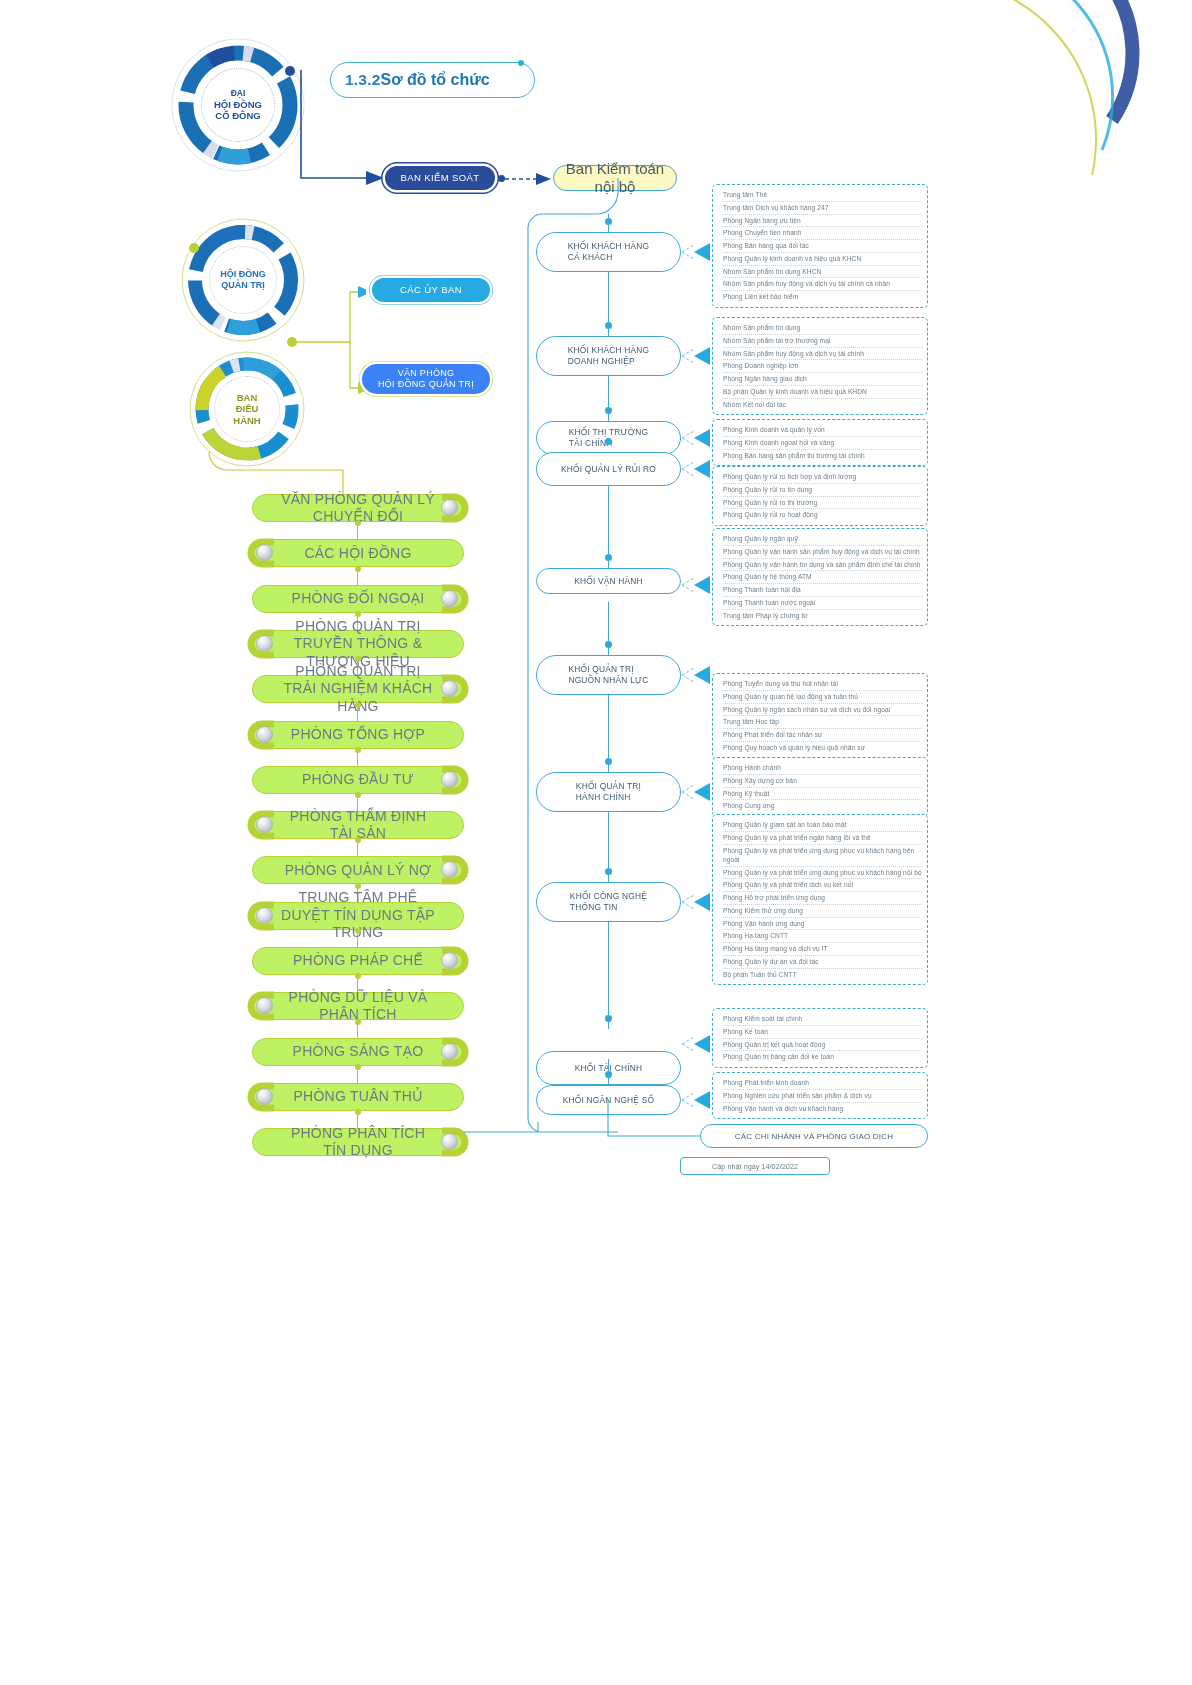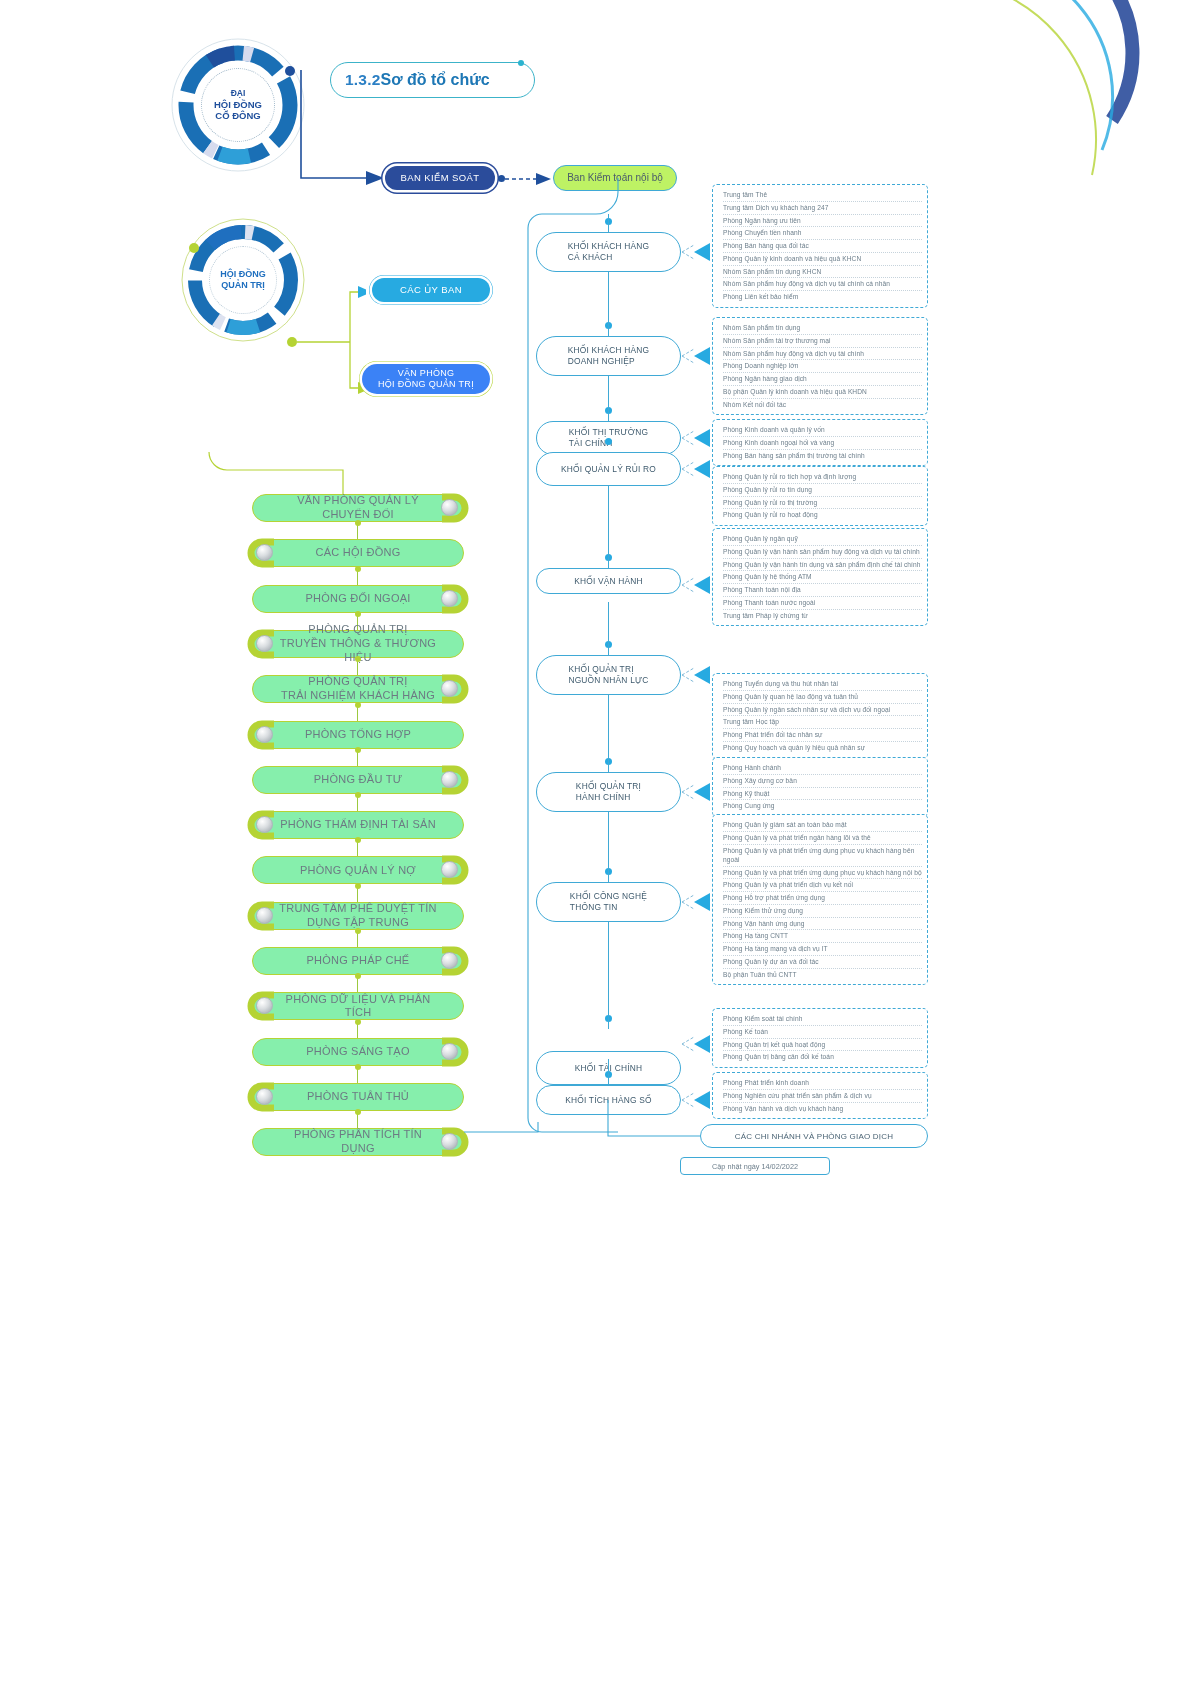--- a/index.html
+++ b/index.html
@@ -36,21 +36,21 @@
   .node{
     position:absolute; display:flex; align-items:center; justify-content:center;
     text-align:center; border-radius:22px; line-height:1.2;
   }
 
   .node.blue-solid{
     background:#2b4c9b; color:#fff; font-size:9.5px; letter-spacing:.4px;
     box-shadow:0 0 0 2.5px #fff, 0 0 0 4px #2b4c9b;
   }
   .node.white-blue{
-    background:#bef264; color:#4a5b6b; font-size:10px; border:1.1px solid #3fa9d6;
+    background:#fef9c3; color:#4a5b6b; font-size:15px; border:1.1px solid #3fa9d6;
   }
   .node.cyan-solid{
     background:#27aae1; color:#fff; font-size:9.5px; letter-spacing:.4px;
     box-shadow:0 0 0 2.5px #fff, 0 0 0 3px #27aae1;
   }
   .node.green-solid{
     background:#3b82f6; color:#fff; font-size:9px; letter-spacing:.3px;
     box-shadow:0 0 0 2.5px #fff, 0 0 0 3px #b5d334;
   }
 
@@ -58,22 +58,22 @@
   .blk{
     position:absolute; left:536px; width:145px;
     border:1.2px solid #3fa9d6; border-radius:20px; background:#fff;
     color:#3e5a6d; font-size:8.4px; letter-spacing:.2px; line-height:1.3;
     display:flex; align-items:center; justify-content:center; text-align:left;
   }
 
   
   .lz{
     position:absolute; left:252px; width:212px; height:28px;
-    border:1.1px solid #b5d334; border-radius:14px; background:#86efac;
-    color:#6c7a83; font-size:11px; letter-spacing:.25px; line-height:1.25;
+    border:1.1px solid #b5d334; border-radius:14px; background:#bef264;
+    color:#6c7a83; font-size:14px; letter-spacing:.25px; line-height:1.25;
     display:flex; align-items:center; justify-content:center; text-align:center;
   }
   
   .hook{ position:absolute; width:30px; height:28px; pointer-events:none;}
   .knob{
     position:absolute; width:17px; height:17px; border-radius:50%;
     background:radial-gradient(circle at 35% 30%, #ffffff 0%, #d9dde0 45%, #9aa3a9 100%);
     border:1px solid #aeb6bb;
   }
 
@@ -151,20 +151,35 @@
       <circle cx="65" cy="65" r="48" fill="none" stroke="#dde2f0" stroke-width="14" stroke-dasharray="8 294" stroke-dashoffset="-96"></circle>
       <circle cx="65" cy="65" r="48" fill="none" stroke="#dde2f0" stroke-width="14" stroke-dasharray="8 294" stroke-dashoffset="-228"></circle>
       <circle cx="16" cy="33" r="5" fill="#b5d334"></circle>
     </svg>
     <div class="hub" style="left:31px; top:31px; width:68px; height:68px; border-color:#b9cbd8;">
       <span style="font-size:9px;font-weight:700;color:#1f6fbf;">HỘI ĐỒNG</span>
       <span style="font-size:9px;font-weight:700;color:#1f6fbf;">QUẢN TRỊ</span>
     </div>
   </div>
 
+  <div class="donut" style="left:186px; top:348px; width:122px; height:122px;">
+    <svg width="122" height="122" viewBox="0 0 122 122">
+      <circle cx="61" cy="61" r="57" fill="none" stroke="#cfe08a" stroke-width="1"></circle>
+      <circle cx="61" cy="61" r="45" fill="none" stroke="#1a8fd0" stroke-width="13" stroke-dasharray="40 10" stroke-dashoffset="22"></circle>
+      <circle cx="61" cy="61" r="45" fill="none" stroke="#bcd43a" stroke-width="13" stroke-dasharray="60 223" stroke-dashoffset="-58"></circle>
+      <circle cx="61" cy="61" r="45" fill="none" stroke="#cdd22a" stroke-width="13" stroke-dasharray="46 237" stroke-dashoffset="-140"></circle>
+      <circle cx="61" cy="61" r="45" fill="none" stroke="#2e9fd8" stroke-width="13" stroke-dasharray="36 247" stroke-dashoffset="-208"></circle>
+      <circle cx="61" cy="61" r="45" fill="none" stroke="#dde2f0" stroke-width="13" stroke-dasharray="8 275" stroke-dashoffset="-196"></circle>
+    </svg>
+    <div class="hub" style="left:28px; top:28px; width:66px; height:66px; border-color:#b9cbd8;">
+      <span style="font-size:9.5px;font-weight:700;color:#8a9a1f;">BAN</span>
+      <span style="font-size:9.5px;font-weight:700;color:#8a9a1f;">ĐIỀU</span>
+      <span style="font-size:9.5px;font-weight:700;color:#8a9a1f;">HÀNH</span>
+    </div>
+  </div>
 
   <svg style="position:absolute;left:296px;top:60px;width:110px;height:130px;">
     <path d="M 5 10 L 5 118 L 72 118" fill="none" stroke="#1f4f9c" stroke-width="1.6"></path>
     <polygon points="70,111 88,118 70,125" fill="#1f4f9c"></polygon>
   </svg>
 
   <div class="node blue-solid" style="left:385px; top:166px; width:110px; height:24px;">
     <span>BAN KIỂM SOÁT</span>
   </div>
   <div style="position:absolute;left:498px;top:175px;width:7px;height:7px;border-radius:50%;background:#1f4f9c;"></div>
@@ -439,21 +454,21 @@
       <div class="ln-b" style="left: 608px; top: 812px; width: 1.2px; height: 70px;"></div>
       <div class="blk" style="top: 1051px; height: 34px;">
         <div>
           <div>KHỐI TÀI CHÍNH</div>
         </div>
       </div>
       <div class="dot-b" style="left: 605px; top: 1015px;"></div>
       <div class="ln-b" style="left: 608px; top: 922px; width: 1.2px; height: 107px;"></div>
       <div class="blk" style="top: 1085px; height: 30px;">
         <div>
-          <div>KHỐI TÍCH HÀNG SỐ</div>
+          <div>KHỐI NGÂN NGHỆ SỐ</div>
         </div>
       </div>
       <div class="dot-b" style="left: 605px; top: 1071px;"></div>
       <div class="ln-b" style="left: 608px; top: 1059px; width: 1.2px; height: 26px;"></div>
     </div>
   <div id="panels">
       <div class="panel" style="top: 184px;">
         <div class="row">Trung tâm Thẻ</div>
         <div class="row">Trung tâm Dịch vụ khách hàng 247</div>
         <div class="row">Phòng Ngân hàng ưu tiên</div>

